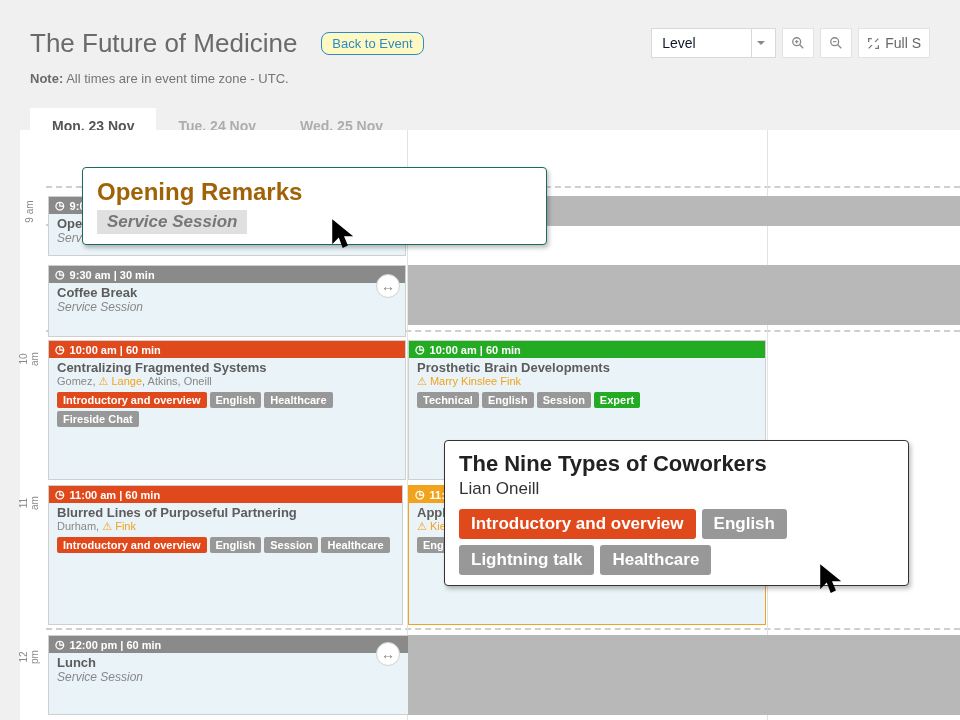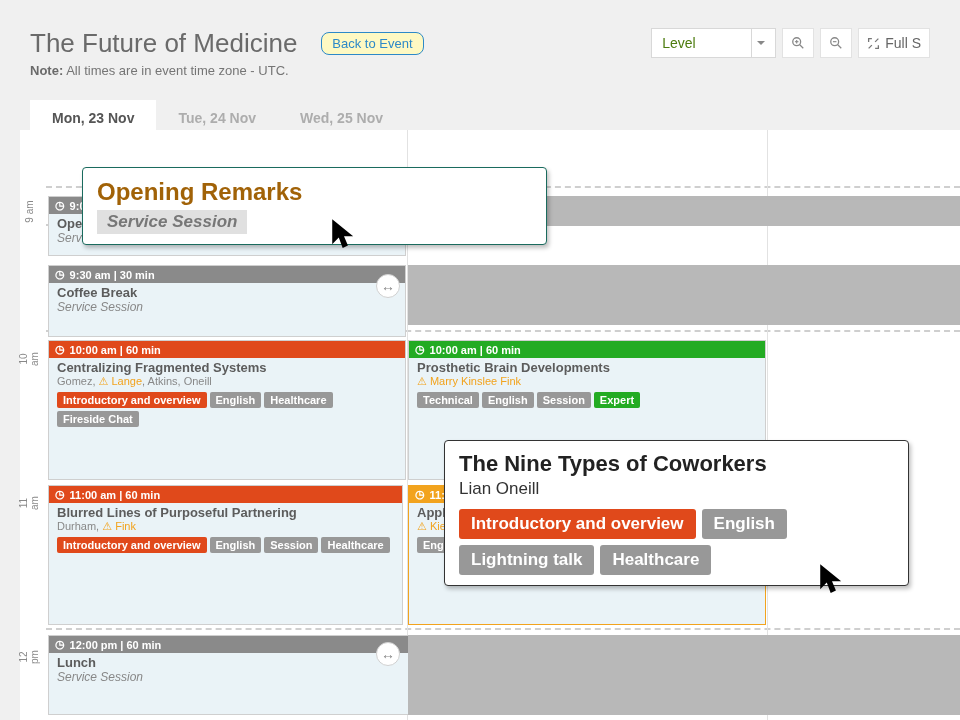--- a/index.html
+++ b/index.html
@@ -13,28 +13,28 @@
   }
   .content { padding: 28px 30px 0 30px; }
 
   .header-row { display: flex; justify-content: space-between; align-items: flex-start; }
   .title-wrap { display: flex; align-items: center; gap: 24px; }
   .page-title { font-size: 26px; font-weight: 400; color: #6a6a6a; }
   .back-btn {
     border: 1.5px solid #2d89c8; color: #2d89c8; background: #fef9c3;
     font-size: 13px; padding: 3px 10px; border-radius: 8px; cursor: pointer;
   }
-  .note { color: #757575; font-size: 13px; margin-top: 4px; }
+  .note { color: #757575; font-size: 13px; margin-top: 12px; }
   .note b { font-weight: 700; color: #6a6a6a; }
 
   .toolbar { display: flex; align-items: center; gap: 6px; }
   .level-select {
     display: flex; align-items: center; justify-content: space-between;
     background: #fff; border: 1px solid #d8d8d8; height: 30px;
-    padding: 0 6px 0 10px; font-size: 14px; color: #4d7c0f; width: 125px;
+    padding: 0 6px 0 10px; font-size: 14px; color: #0f172a; width: 125px;
   }
   .level-caret {
     border-left: 1px solid #d8d8d8; height: 28px; width: 18px;
     display: flex; align-items: center; justify-content: center;
   }
   .icon-btn {
     width: 32px; height: 30px; background: #fff; border: 1px solid #e2e2e2;
     display: flex; align-items: center; justify-content: center; color: #757575;
     cursor: pointer;
   }

